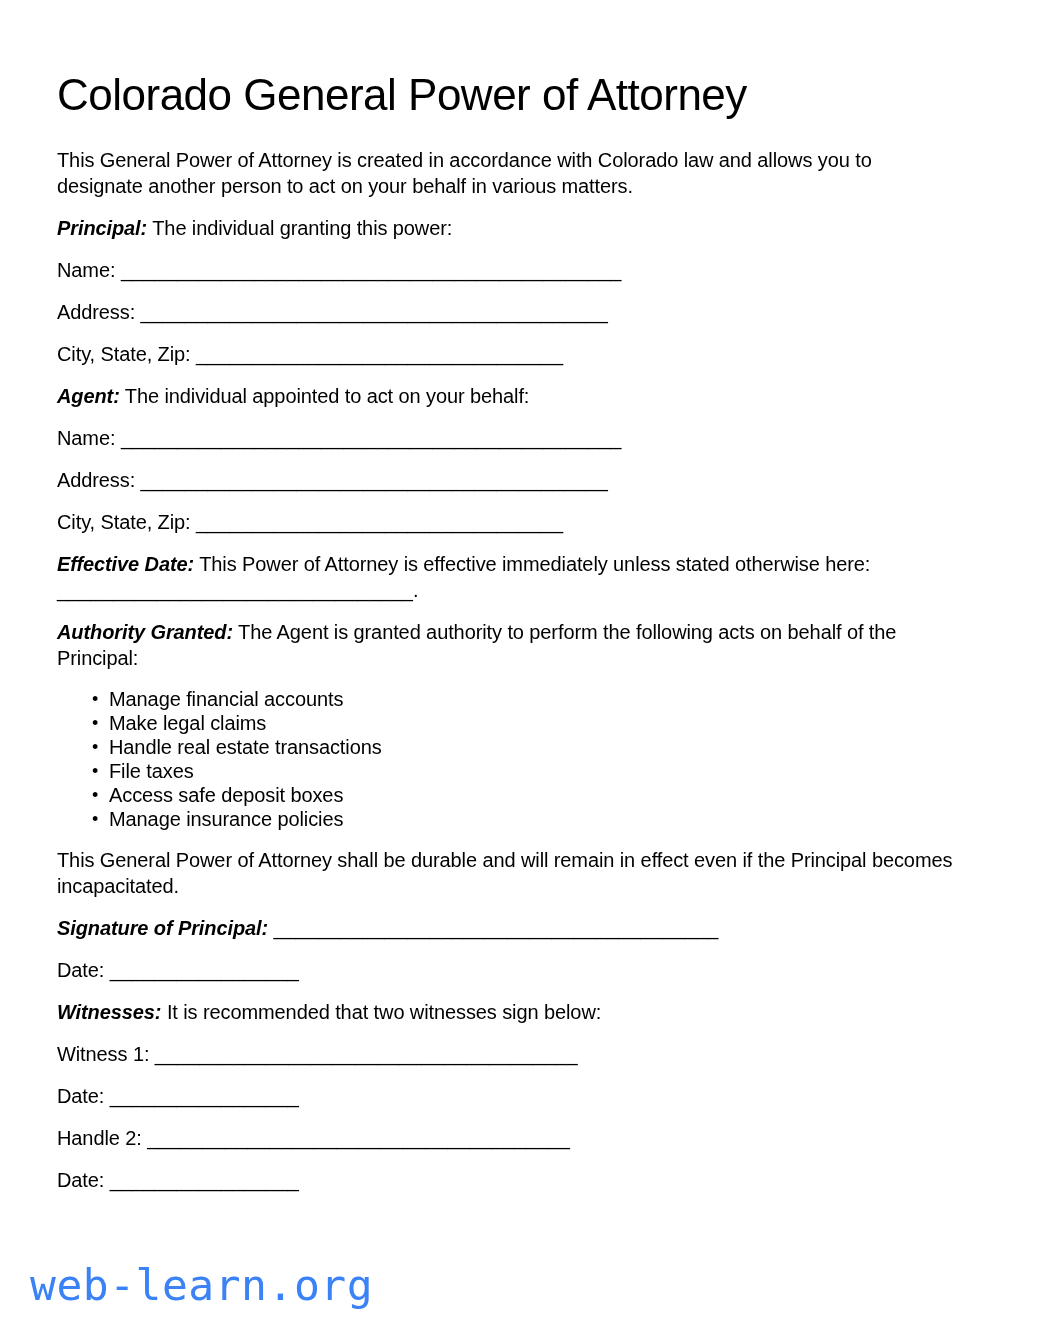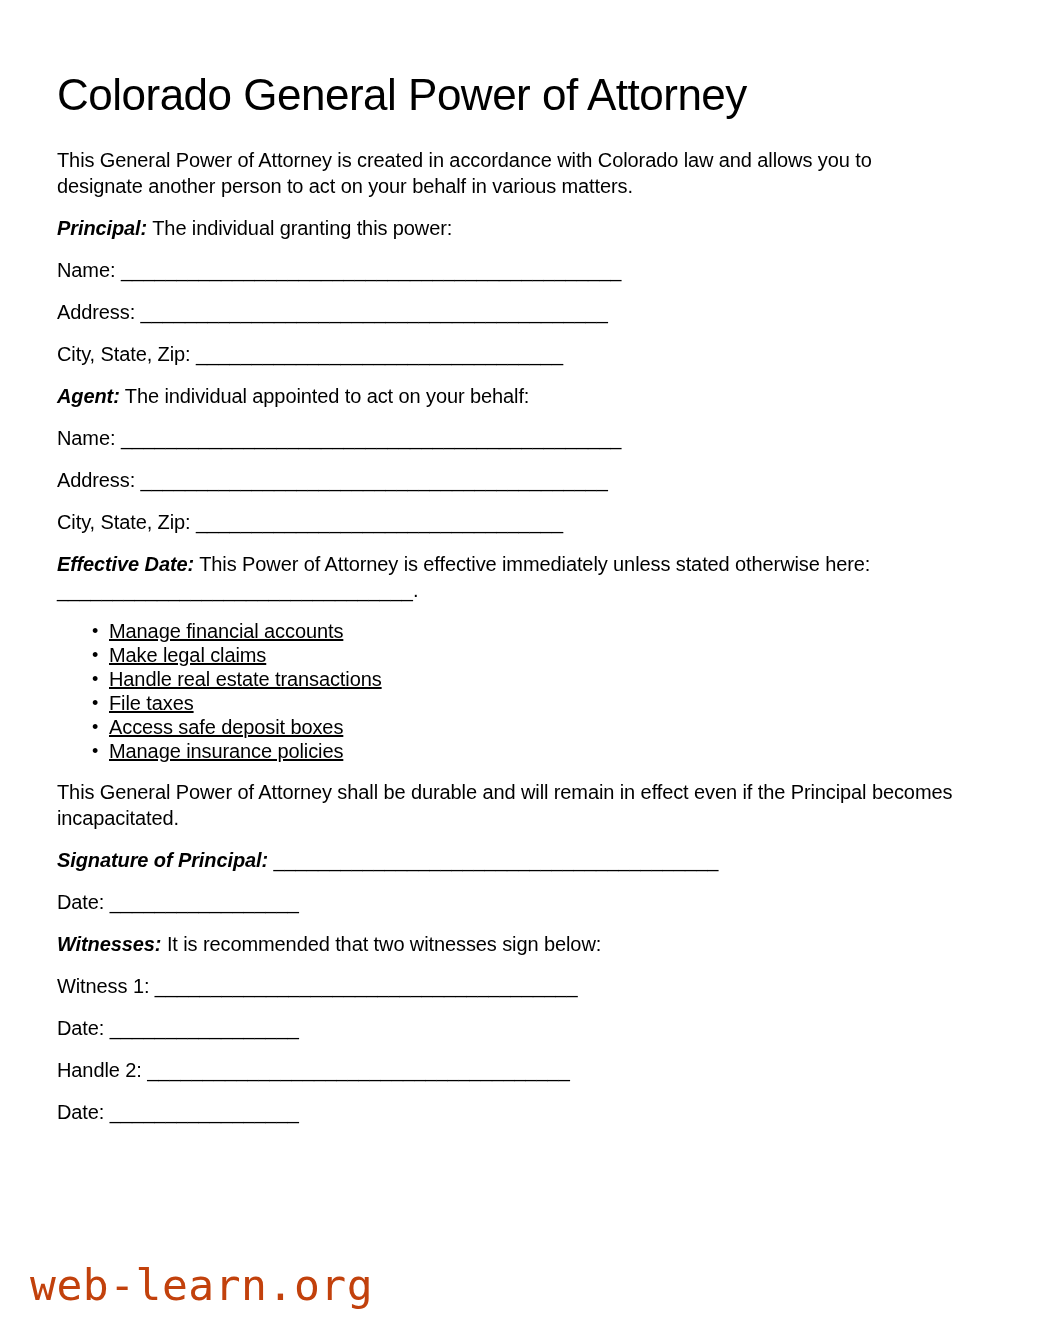--- a/index.html
+++ b/index.html
@@ -39,21 +39,20 @@
   }
   p.para strong { font-weight: 700; font-style: italic; }
   span.blank {
     letter-spacing: 0;
     white-space: nowrap;
   }
   ul.authority-list {
     margin: 16px 0 3px 0;
     padding: 0 0 0 52px;
     list-style: none;
-    text-decoration: underline;
   }
   ul.authority-list li {
     position: relative;
     font-size: 20px;
     line-height: 24px;
     letter-spacing: -0.1px;
   }
   ul.authority-list li::before {
     content: "\2022";
     position: absolute;
@@ -71,21 +70,21 @@
     letter-spacing: 0.5px;
     color: #7d7d7d;
     white-space: nowrap;
   }
 </style>
 </head>
 <body>
 
 <div class="page">
 
-  <div class="watermark" style="color: #c2410c;">web-learn.org</div>
+  <div class="watermark" style="color: #3b82f6;">web-learn.org</div>
 
   <h1 class="doc-title">Colorado General Power of Attorney</h1>
 
   <p class="para">This General Power of Attorney is created in accordance with Colorado law and allows you to designate another person to act on your behalf in various matters.</p>
 
   <p class="para">
     <strong>Principal:</strong>
     <span>The individual granting this power:</span>
   </p>
 
@@ -123,20 +122,24 @@
     <span>City, State, Zip:</span>
     <span class="blank">_________________________________</span>
   </p>
 
   <p class="para">
     <strong>Effective Date:</strong>
     <span>This Power of Attorney is effective immediately unless stated otherwise here:</span>
     <span class="blank">________________________________</span><span>.</span>
   </p>
 
+  <p class="para">
+    <strong>Authority Granted:</strong>
+    <span>The Agent is granted authority to perform the following acts on behalf of the Principal:</span>
+  </p>
 
   <ul class="authority-list">
     <li>Manage financial accounts</li>
     <li>Make legal claims</li>
     <li>Handle real estate transactions</li>
     <li>File taxes</li>
     <li>Access safe deposit boxes</li>
     <li>Manage insurance policies</li>
   </ul>
 

